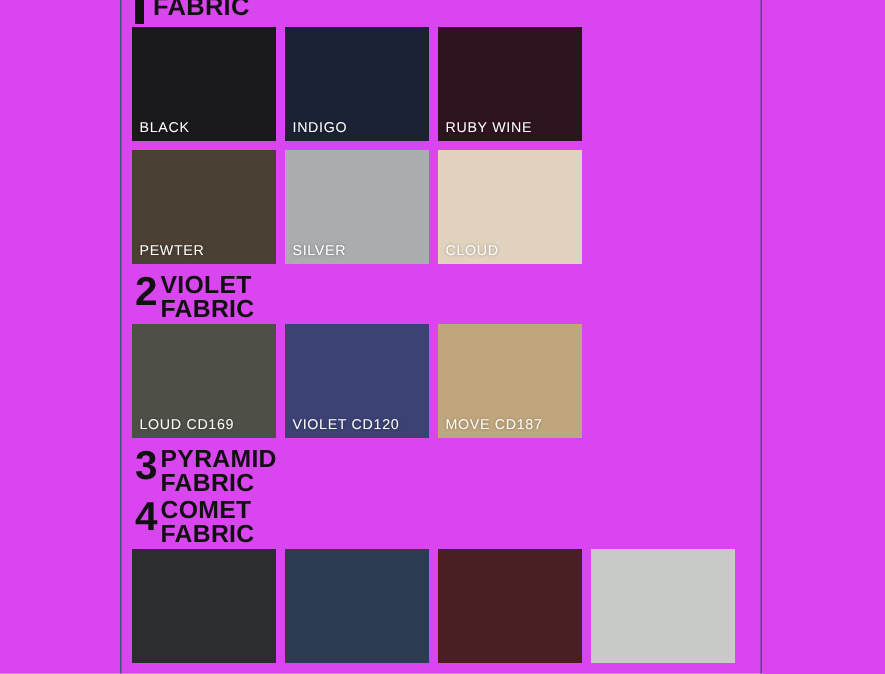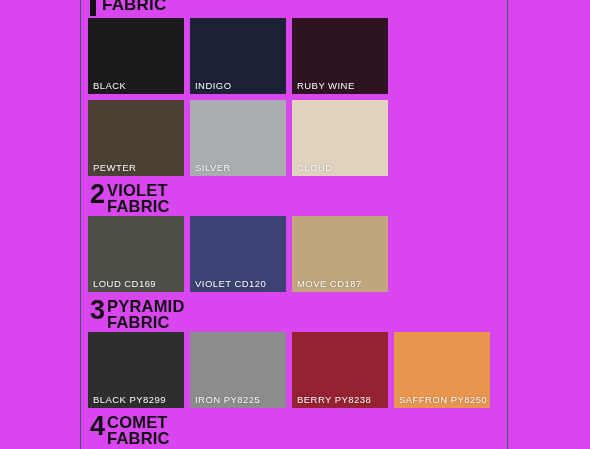--- a/index.html
+++ b/index.html
@@ -206,38 +206,20 @@
         </div>
       </div>
       <div class="section">
         <div class="sec-head">
           <div class="sec-num">3</div>
           <div class="sec-words">
             <span>PYRAMID</span>
             <span>FABRIC</span>
           </div>
         </div>
-        <div class="row">
-          <div class="sw lightlbl">
-            <div class="tex t-diamond" style="background: rgb(45, 47, 44);"></div>
-            <div class="lbl">BLACK PY8299</div>
-          </div>
-          <div class="sw lightlbl">
-            <div class="tex t-diamond" style="background: rgb(138, 141, 139);"></div>
-            <div class="lbl">IRON PY8225</div>
-          </div>
-          <div class="sw lightlbl">
-            <div class="tex t-diamond" style="background: rgb(150, 33, 48);"></div>
-            <div class="lbl">BERRY PY8238</div>
-          </div>
-          <div class="sw lightlbl">
-            <div class="tex t-diamond" style="background: rgb(232, 149, 80);"></div>
-            <div class="lbl">SAFFRON PY8250</div>
-          </div>
-        </div>
       </div>
       <div class="section">
         <div class="sec-head">
           <div class="sec-num">4</div>
           <div class="sec-words">
             <span>COMET</span>
             <span>FABRIC</span>
           </div>
         </div>
         <div class="row">

